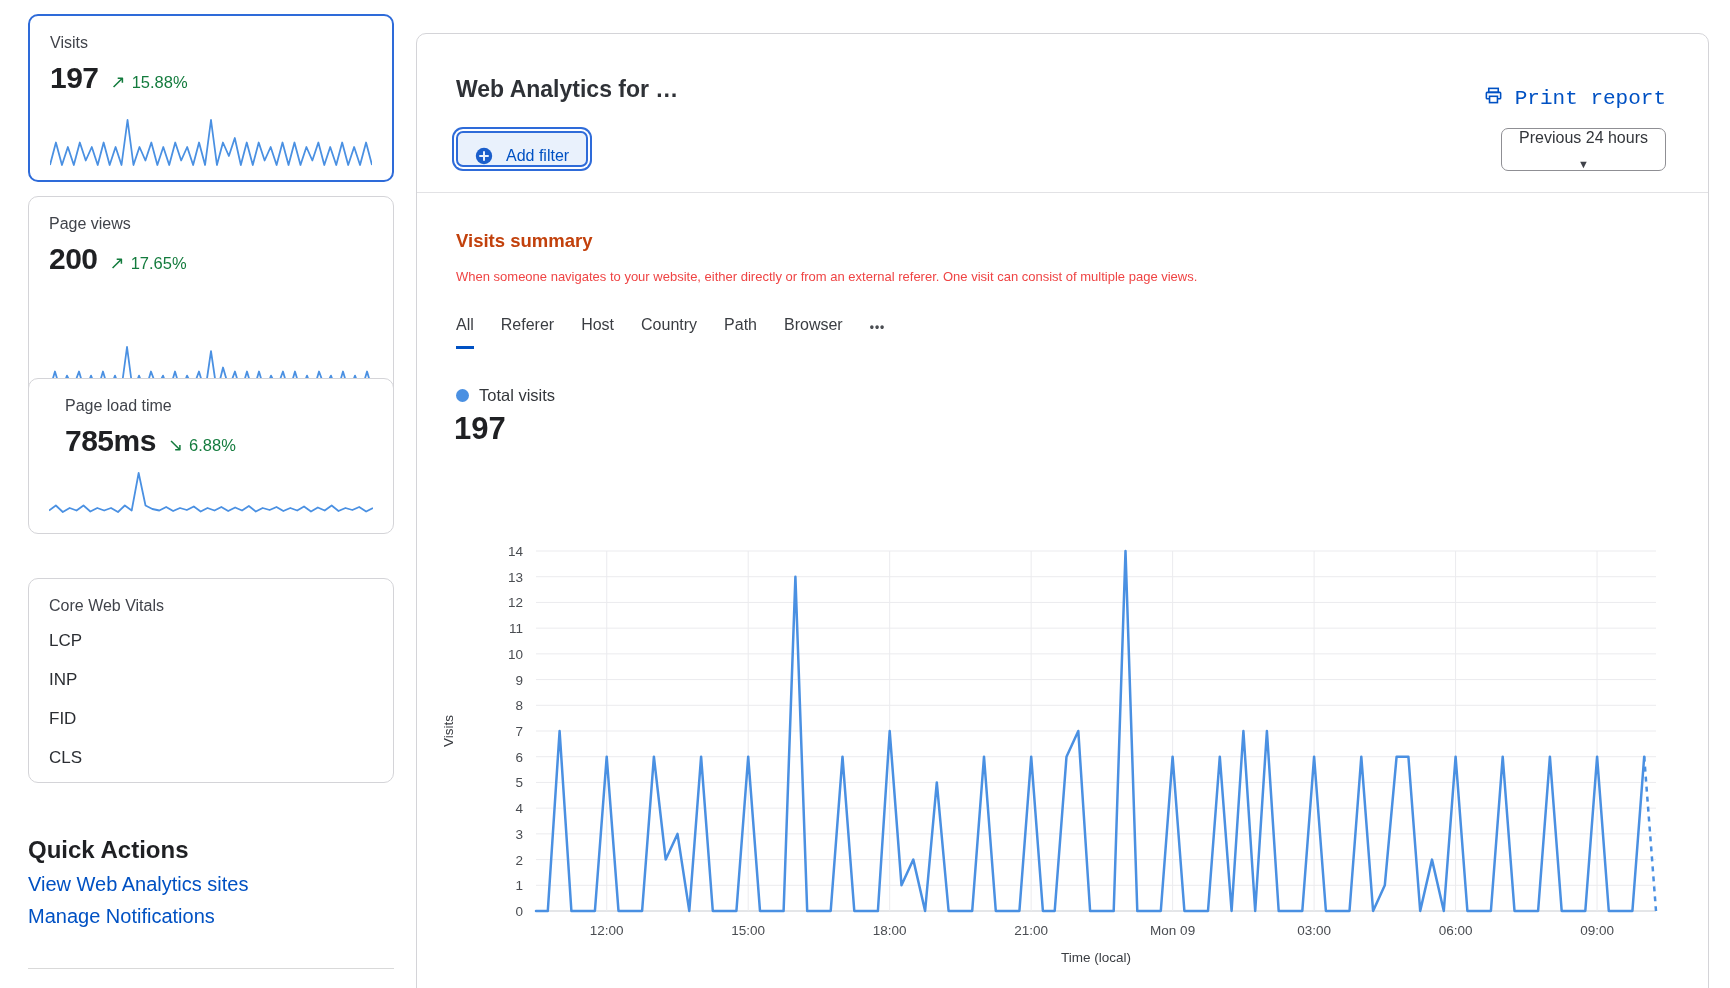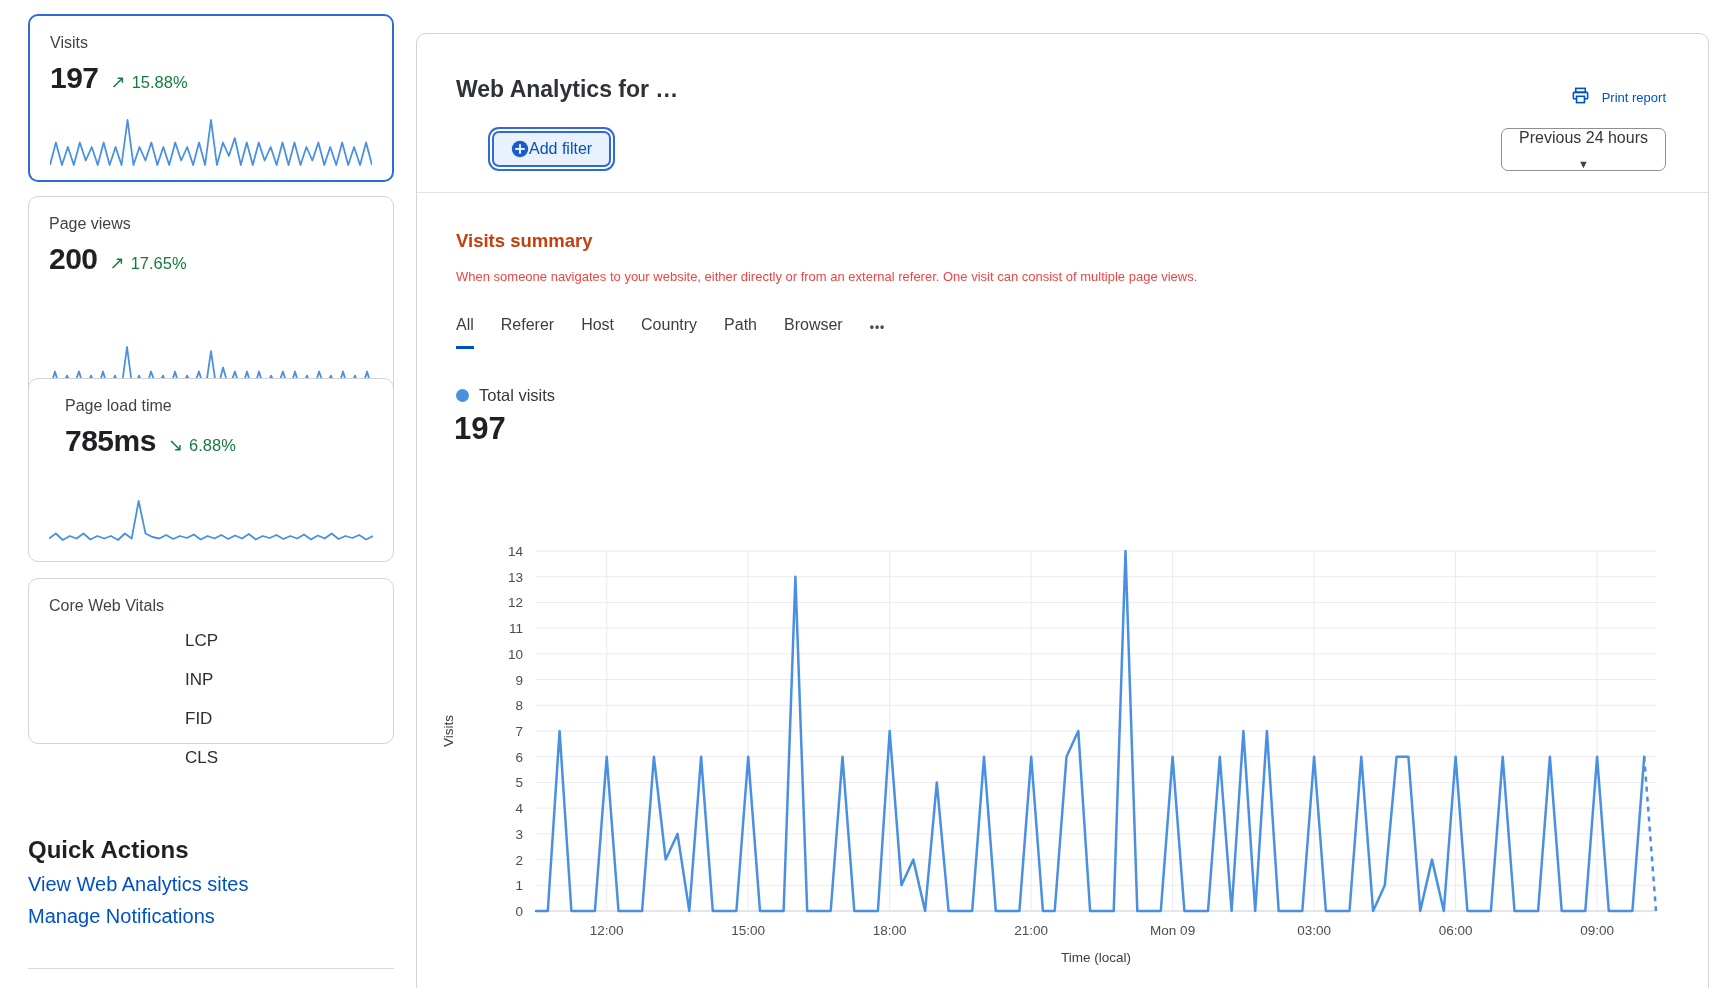--- a/index.html
+++ b/index.html
@@ -13,45 +13,45 @@
   .card-title { font-size:16px; color:#40434a; }
   .card-value-row { margin-top:9px; display:flex; align-items:baseline; }
   .card-value { font-size:30px; font-weight:700; color:#1f2023; letter-spacing:-0.5px; }
   .trend { margin-left:12px; color:#137b3d; font-size:16.5px; display:flex; align-items:baseline; gap:6px; }
   .trend-arrow { font-size:18px; }
   .spark { position:absolute; left:20px; right:20px; bottom:13px; height:50px; }
   .spark svg { width:100%; height:100%; display:block; }
 
   #card-visits   { top:14px;  height:168px; }
   #card-views    { top:196px; height:212px; }
-  #card-load     { top:378px; height:184px;padding-left:36px; }
-  #card-cwv      { top:578px; height:166px; }
+  #card-load     { top:378px; height:156px;padding-left:36px; }
+  #card-cwv      { top:578px; height:205px; }
 
   .cwv-rows { margin-top:16px; }
-  .cwv-row { display:flex; align-items:center; margin-bottom:19px;flex-direction:column; }
+  .cwv-row { display:flex; align-items:center; margin-bottom:19px; }
   .cwv-label { width:52px; font-size:17px; color:#2b2e33; }
   .cwv-bar-track { flex:1; height:15px; }
   .cwv-bar { height:15px; background:#2fa84f; border-radius:1px; }
 
   .quick-actions { position:absolute; left:28px; top:836px; width:366px; }
   .qa-title { font-size:24px; font-weight:700; color:#1f2023; }
   .qa-link { display:inline-block; margin-top:9px; font-size:20px; color:#0051c3;
              cursor:pointer; }
   .qa-divider { position:absolute; left:28px; top:968px; width:366px; border-top:1px solid #d9d9d9; }
 
   
   .panel { position:absolute; left:416px; top:33px; width:1293px; height:1010px;
            background:#fff; border:1px solid #d4d4d8; border-radius:10px; }
   .panel-title { position:absolute; left:39px; top:42px; font-size:23px; font-weight:700; color:#2e3136; }
   .print-report { position:absolute; right:42px; top:52px; display:flex; align-items:center; gap:12px;
-                  color:#0051c3; font-size:13px; cursor:pointer; }
-  .add-filter { position:absolute; left:39px; top:97px; display:inline-flex; align-items:center; gap:0;
+                  color:#0051c3; font-size:21px; cursor:pointer;font-family:Liberation Mono, monospace; }
+  .add-filter { position:absolute; left:39px; top:97px; display:inline-flex; align-items:flex-end; gap:13px;
                 height:36px; padding:0 17px; background:#e9f1fc; color:#0051c3; font-size:16px;
                 border:2px solid #2e6bd9; border-radius:7px;
-                box-shadow:0 0 0 2px #fff, 0 0 0 4px #2e6bd9; cursor:pointer;margin-left:36px; }
+                box-shadow:0 0 0 2px #fff, 0 0 0 4px #2e6bd9; cursor:pointer; }
   .time-range { position:absolute; right:42px; top:94px; display:inline-flex; align-items:center; gap:11px;
                 height:43px; padding:0 17px; background:#fff; border:1px solid #8f8f94; border-radius:7px;
                 font-size:16px; color:#33363b; cursor:pointer;flex-direction:column; }
   .caret { font-size:11px; color:#3f424a; }
   .header-divider { position:absolute; left:0; top:158px; width:100%; border-top:1px solid #e2e2e5; }
 
   .summary-title { position:absolute; left:39px; top:196px; font-size:18.5px; font-weight:700; color:#c2410c; }
   .summary-desc  { position:absolute; left:39px; top:235px; font-size:13px; color:#ef4444; }
 
   .tabs { position:absolute; left:39px; top:282px; display:flex; gap:27px; font-size:16px; color:#3a3d42; }

